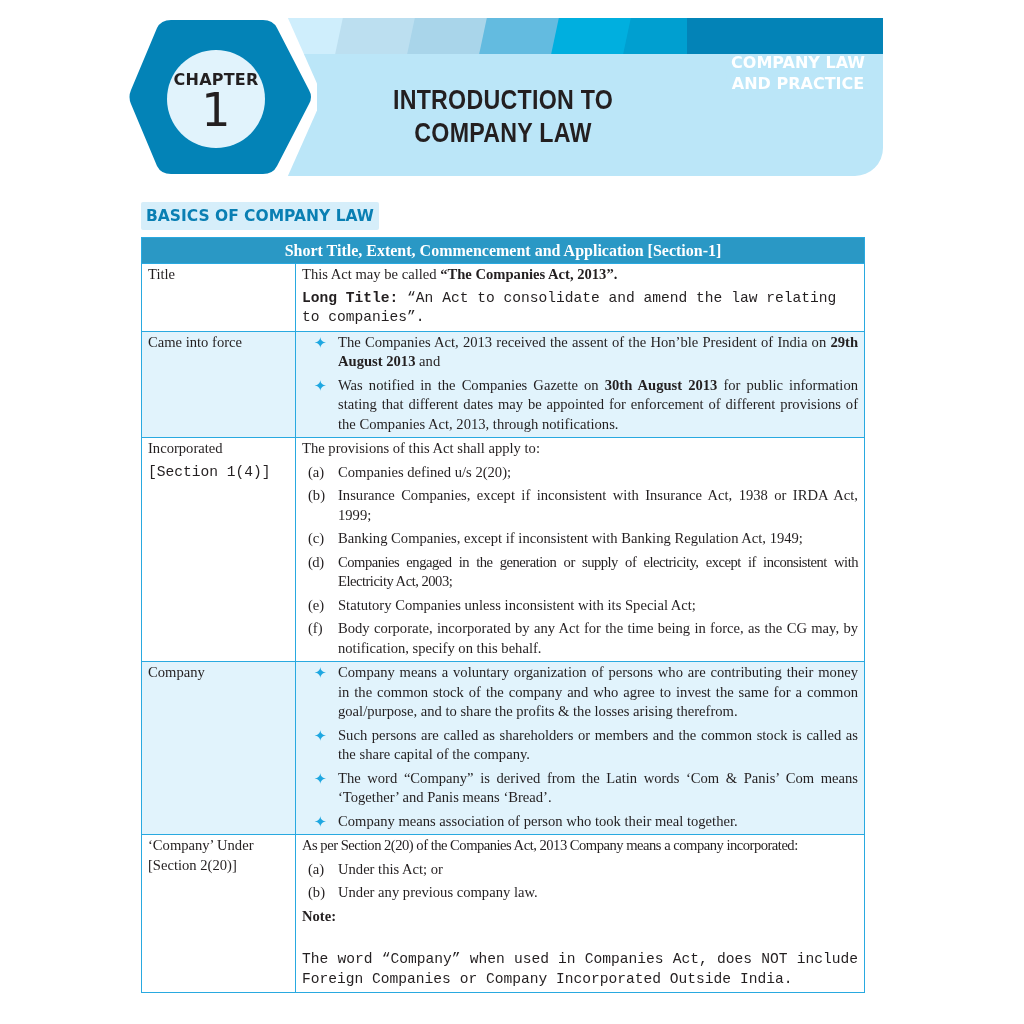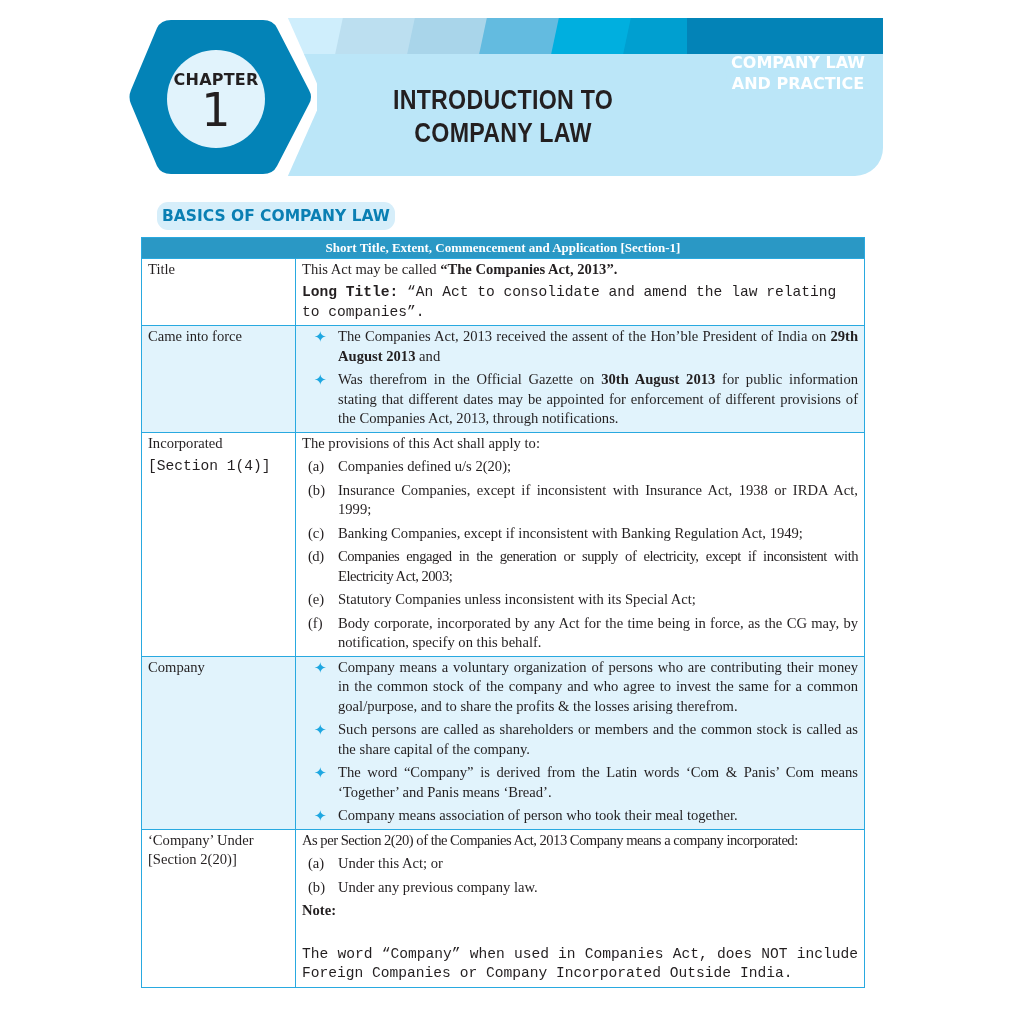--- a/index.html
+++ b/index.html
@@ -27,28 +27,28 @@
   .chapter-label { display: block; margin-top: 20px; font-family: "DejaVu Sans", sans-serif;
     font-weight: bold; font-size: 16px; color: #231f20; letter-spacing: 0.2px; }
   .chapter-number { display: block; font-family: "DejaVu Sans", sans-serif; font-size: 46px;
     line-height: 46px; color: #231f20; margin-top: -2px; }
 
   .chapter-title { position: absolute; left: 240px; top: 66px; width: 272px; text-align: center;
     font-family: "Liberation Sans", sans-serif; font-weight: bold; font-size: 27px;
     line-height: 33px; color: #231f20; transform: scaleX(0.86); transform-origin: center; letter-spacing: 0.3px; }
 
   
-  .section-heading { position: absolute; left: 157px; top: 202px; height: 28px; padding: 0 5px;
-    background: #d6eefa; border-radius: 11px; font-family: "DejaVu Sans", sans-serif; font-weight: bold;
+  .section-heading { position: absolute; left: 141px; top: 202px; height: 28px; padding: 0 5px;
+    background: #d6eefa; border-radius: 2px; font-family: "DejaVu Sans", sans-serif; font-weight: bold;
     font-size: 15.5px; line-height: 28px; color: #0a7fb3; }
 
   
   .table-wrap { position: absolute; left: 141px; top: 237px; width: 724px; }
   table { width: 100%; border-collapse: collapse; font-size: 14.6px; line-height: 19.5px; }
-  th { background: #2a98c5; color: #ffffff; font-weight: bold; font-size: 13px; height: 20px;
+  th { background: #2a98c5; color: #ffffff; font-weight: bold; font-size: 16px; height: 26px;
     border: 1.5px solid #29a9e0; text-align: center; padding: 0; }
   td { border: 1.5px solid #29a9e0; vertical-align: top; padding: 1px 6px 3px 6px; }
   td.label { width: 154px; }
   tr.shaded td { background: #e1f3fc; }
   tr.white td { background: #ffffff; }
   .para { margin-bottom: 4px; }
   .para:last-child { margin-bottom: 0; font-family: Liberation Mono, monospace; }
   .just { text-align: justify; margin-top: 24px; }
   b { font-weight: bold; }
   .bullet { position: relative; padding-left: 36px; margin-bottom: 4px; text-align: justify; }
@@ -119,21 +119,21 @@
 
       <tr class="shaded">
         <td class="label">Came into force</td>
         <td>
           <div class="bullet">
             <span class="icon">✦</span>
             <span>The Companies Act, 2013 received the assent of the Hon’ble President of India on </span><b>29th August 2013</b><span> and</span>
           </div>
           <div class="bullet">
             <span class="icon">✦</span>
-            <span>Was therefrom in the Official Gazette on </span><b>30th August 2013</b><span> for public information stating that different dates may be appointed for enforcement of different provisions of the Companies Act, 2013, through notifications.</span>
+            <span>Was notified in the Companies Gazette on </span><b>30th August 2013</b><span> for public information stating that different dates may be appointed for enforcement of different provisions of the Companies Act, 2013, through notifications.</span>
           </div>
         </td>
       </tr>
 
       <tr class="white">
         <td class="label">
           <div class="para">Incorporated</div>
           <div class="para">[Section 1(4)]</div>
         </td>
         <td>

